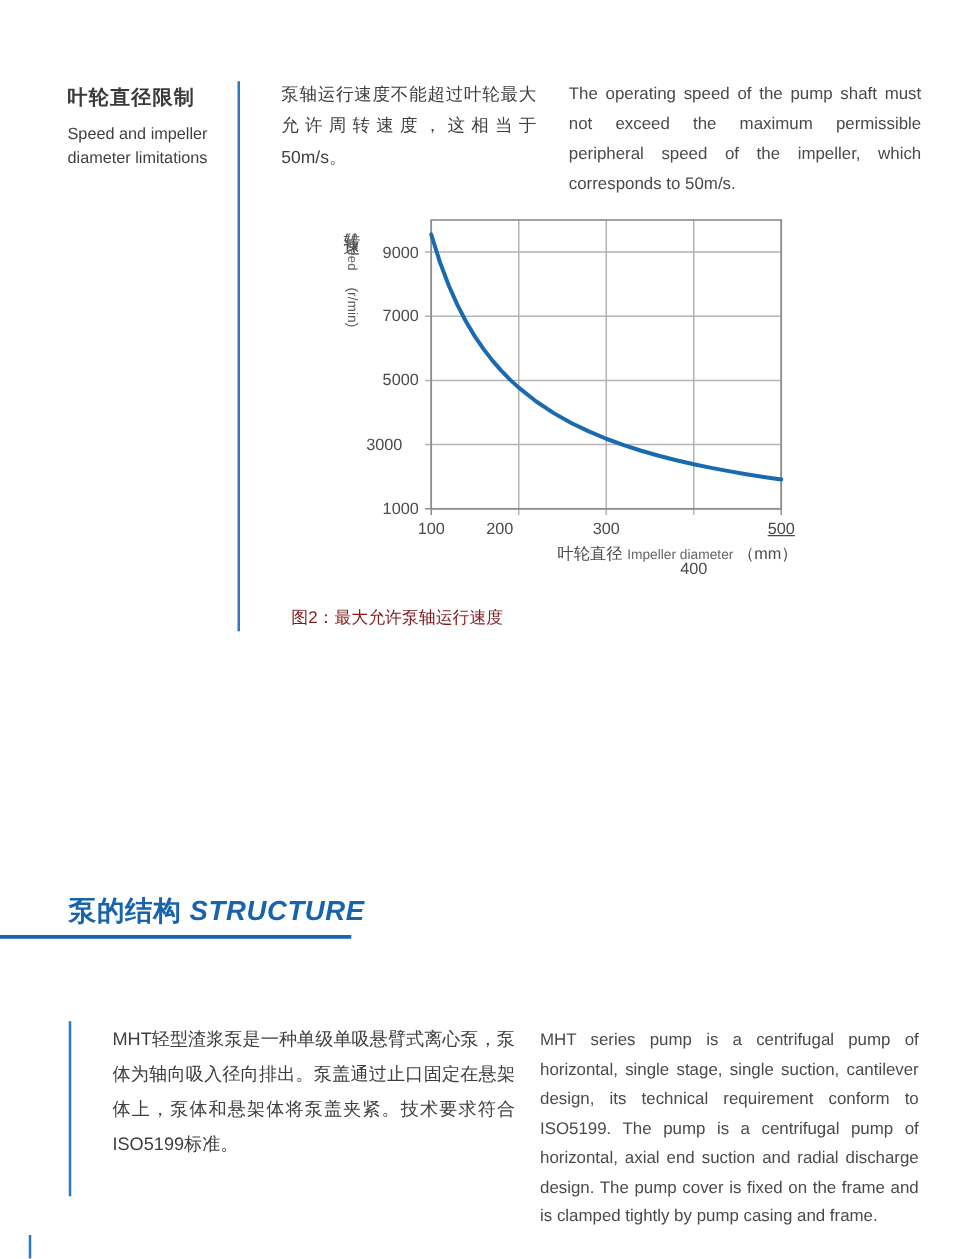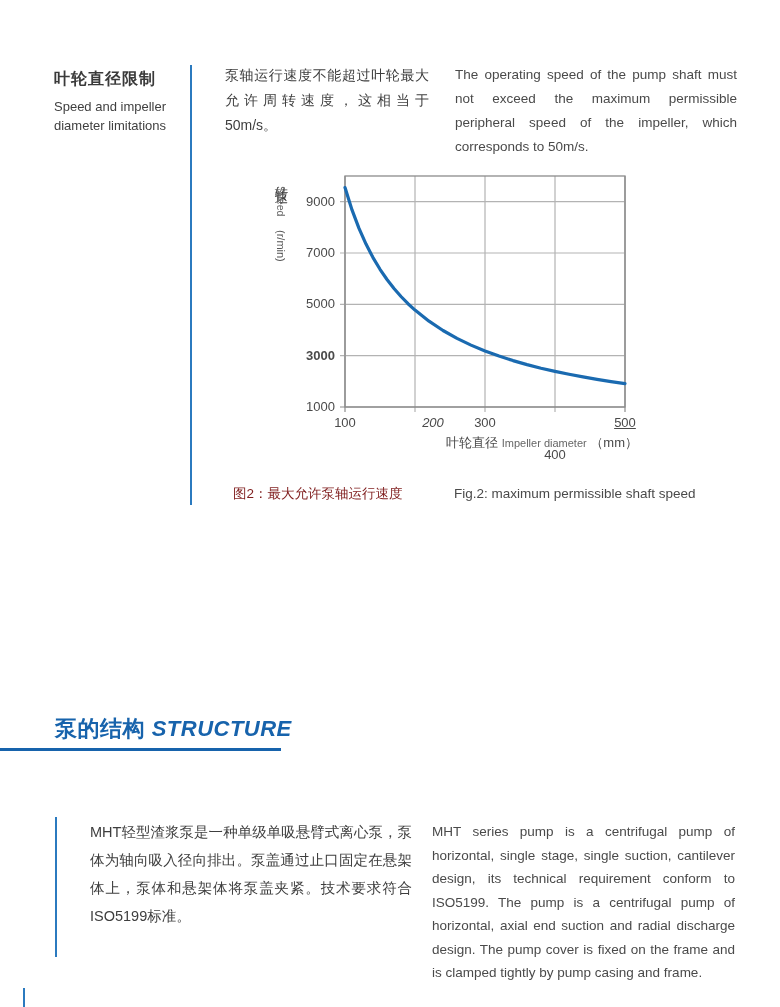--- a/index.html
+++ b/index.html
@@ -47,21 +47,21 @@
   <div class="abs para-cjk" style="left:225px;top:63px;width:204px;">泵轴运行速度不能超过叶轮最大允许周转速度，这相当于50m/s。</div>
 
   <div class="abs para-en" style="left:455px;top:63px;width:282px;">The operating speed of the pump shaft must not exceed the maximum permissible peripheral speed of the impeller, which corresponds to 50m/s.</div>
 
   <div class="abs ylabel" style="left:272px;top:176px;height:230px;">
     <span class="cjk">转速</span><span class="lat">Speed</span><span class="unit">(r/min)</span>
   </div>
 
   <div class="abs" style="left:293px;top:176px;width:42px;height:231px;" id="yticks">
       <div class="tick" style="right: 0px; top: 223px; width: 42px; text-align: right;">1000</div>
-      <div class="tick" style="right: 0px; top: 172px; width: 42px; text-align: right; font-weight: bold;">3000</div>
+      <div class="tick" style="right: 0px; top: 172px; width: 42px; text-align: left;">3000</div>
       <div class="tick" style="right: 0px; top: 120px; width: 42px; text-align: right;">5000</div>
       <div class="tick" style="right: 0px; top: 69px; width: 42px; text-align: right;">7000</div>
       <div class="tick" style="right: 0px; top: 18px; width: 42px; text-align: right;">9000</div>
     </div>
 
   <svg class="abs" id="plot" style="left:337px;top:174px;" width="292" height="242" viewBox="-8 -2 292 242">
       <line x1="0" y1="0" x2="0" y2="236" stroke="#8c8c8c" stroke-width="1.2"></line>
       <line x1="70" y1="0" x2="70" y2="236" stroke="#b3b3b3" stroke-width="1.2"></line>
       <line x1="140" y1="0" x2="140" y2="236" stroke="#b3b3b3" stroke-width="1.2"></line>
       <line x1="210" y1="0" x2="210" y2="236" stroke="#b3b3b3" stroke-width="1.2"></line>
@@ -70,34 +70,33 @@
       <line x1="-5" y1="179.66666666666669" x2="280" y2="179.66666666666669" stroke="#b3b3b3" stroke-width="1.2"></line>
       <line x1="-5" y1="128.33333333333334" x2="280" y2="128.33333333333334" stroke="#b3b3b3" stroke-width="1.2"></line>
       <line x1="-5" y1="77" x2="280" y2="77" stroke="#b3b3b3" stroke-width="1.2"></line>
       <line x1="-5" y1="25.666666666666686" x2="280" y2="25.666666666666686" stroke="#b3b3b3" stroke-width="1.2"></line>
       <rect x="0" y="0" width="280" height="231" fill="none" stroke="#8c8c8c" stroke-width="1.3"></rect>
       <polyline points="0.0,11.6 7.0,33.9 14.0,52.4 21.0,68.1 28.0,81.6 35.0,93.3 42.0,103.5 49.0,112.5 56.0,120.5 63.0,127.7 70.0,134.1 84.0,145.2 98.0,154.5 112.0,162.4 126.0,169.1 140.0,175.0 154.0,180.1 168.0,184.6 182.0,188.6 196.0,192.2 210.0,195.4 224.0,198.3 238.0,200.9 252.0,203.4 266.0,205.6 280.0,207.6" fill="none" stroke="#1a6ab0" stroke-width="3.2" stroke-linecap="round" stroke-linejoin="round"></polyline>
     </svg>
 
   <div class="abs" style="left:345px;top:415px;width:281px;height:16px;" id="xticks">
       <div class="tick" style="left: -20px; top: 0px; width: 40px; text-align: center;">100</div>
-      <div class="tick" style="left: 68px; top: 0px; width: 40px; text-align: center; font-style: italic;">200</div>
+      <div class="tick" style="left: 44px; top: 0px; width: 40px; ">200</div>
       <div class="tick" style="left: 120px; top: 0px; width: 40px; text-align: center;">300</div>
       <div class="tick" style="left: 190px; top: 0px; width: 40px; text-align: center; margin-top: 32px;">400</div>
       <div class="tick" style="left: 260px; top: 0px; width: 40px; text-align: center; text-decoration: underline;">500</div>
     </div>
 
   <div class="abs xaxis-label" style="left:345px;top:434px;width:293px;">
     <span>叶轮直径</span>
     <span class="lat">Impeller diameter</span>
     <span>（mm）</span>
   </div>
 
   <div class="abs caption" style="left:233px;top:485px;">图2：最大允许泵轴运行速度</div>
-  <div class="abs caption en" style="left:454px;top:486px;">Fig.2: maximum permissible shaft speed</div>
 
   <div class="abs sec-head" style="left:55px;top:714px;">
     <span>泵的结构</span>
     <span class="it">STRUCTURE</span>
   </div>
   <div class="abs sec-underline" style="left:0px;top:748px;width:281px;"></div>
 
   <div class="abs vrule" style="left:55px;top:817px;height:140px;"></div>
   <div class="abs para-cjk2" style="left:90px;top:818px;width:322px;">MHT轻型渣浆泵是一种单级单吸悬臂式离心泵，泵体为轴向吸入径向排出。泵盖通过止口固定在悬架体上，泵体和悬架体将泵盖夹紧。技术要求符合ISO5199标准。</div>
   <div class="abs para-en2" style="left:432px;top:820px;width:303px;">MHT series pump is a centrifugal pump of horizontal, single stage, single suction, cantilever design, its technical requirement conform to ISO5199. The pump is a centrifugal pump of horizontal, axial end suction and radial discharge design. The pump cover is fixed on the frame and is clamped tightly by pump casing and frame.</div>

